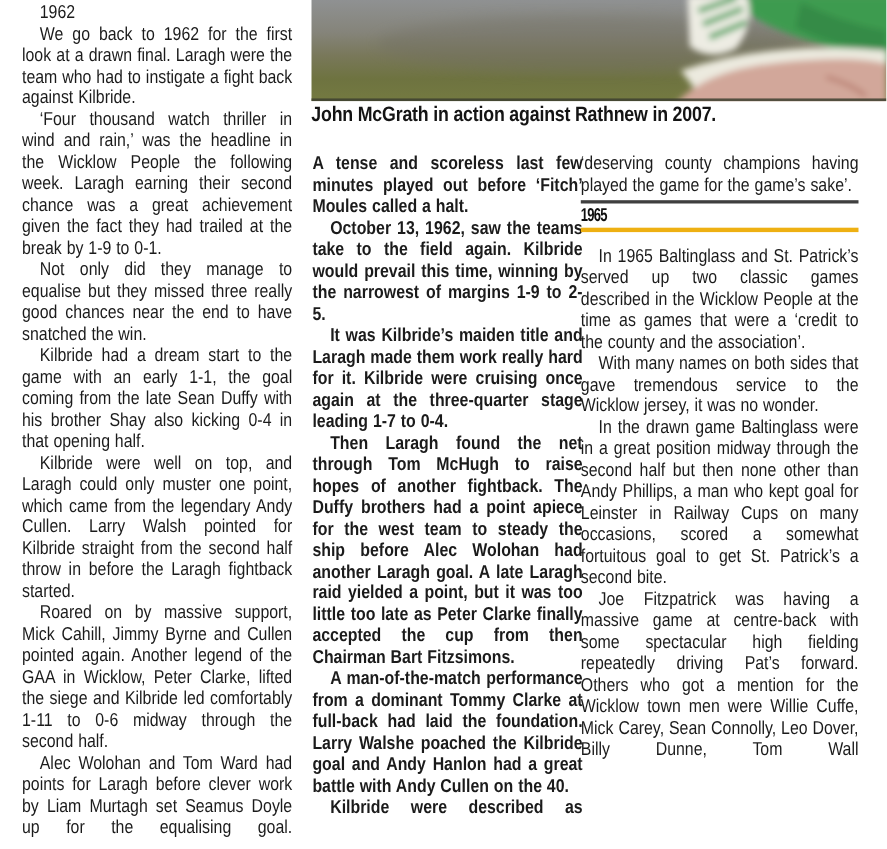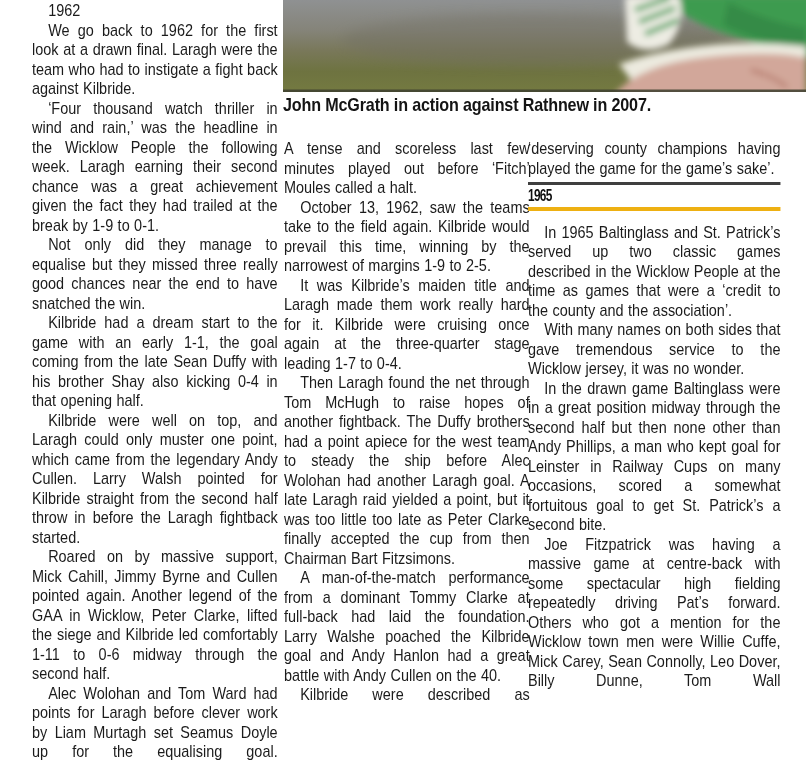--- a/index.html
+++ b/index.html
@@ -3,23 +3,23 @@
 <meta charset="utf-8">
 <style>
   html,body { margin:0; padding:0; background:#ffffff; }
   .page {
     position:relative; width:806px; height:772px; background:#ffffff;
     overflow:hidden; font-family:"Liberation Sans", sans-serif; color:#1b1b1b;
   }
   
   .col { position:absolute; }
   .col-inner { transform:scaleX(0.85); transform-origin:0 0; }
-  .col-left  { left:32px;  top:1px;   width:246px; }
+  .col-left  { left:20px;  top:1px;   width:246px; }
   .col-left  .col-inner { width:289px; }
-  .col-mid   { left:284px; top:139px; width:246px; }
+  .col-mid   { left:284px; top:139px; width:246px;font-weight:bold; }
   .col-mid   .col-inner { width:289px; }
   .col-right { left:528px; top:139px; width:253px; }
   .col-right .col-inner { width:297px; }
   .col p {
     margin:0; font-size:17px; line-height:19.5px; text-align:justify;
     text-indent:19px; word-spacing:0.5px;
   }
   .col p.no-indent { text-indent:0; }
   .col p.cont { text-align-last:justify; }
   

